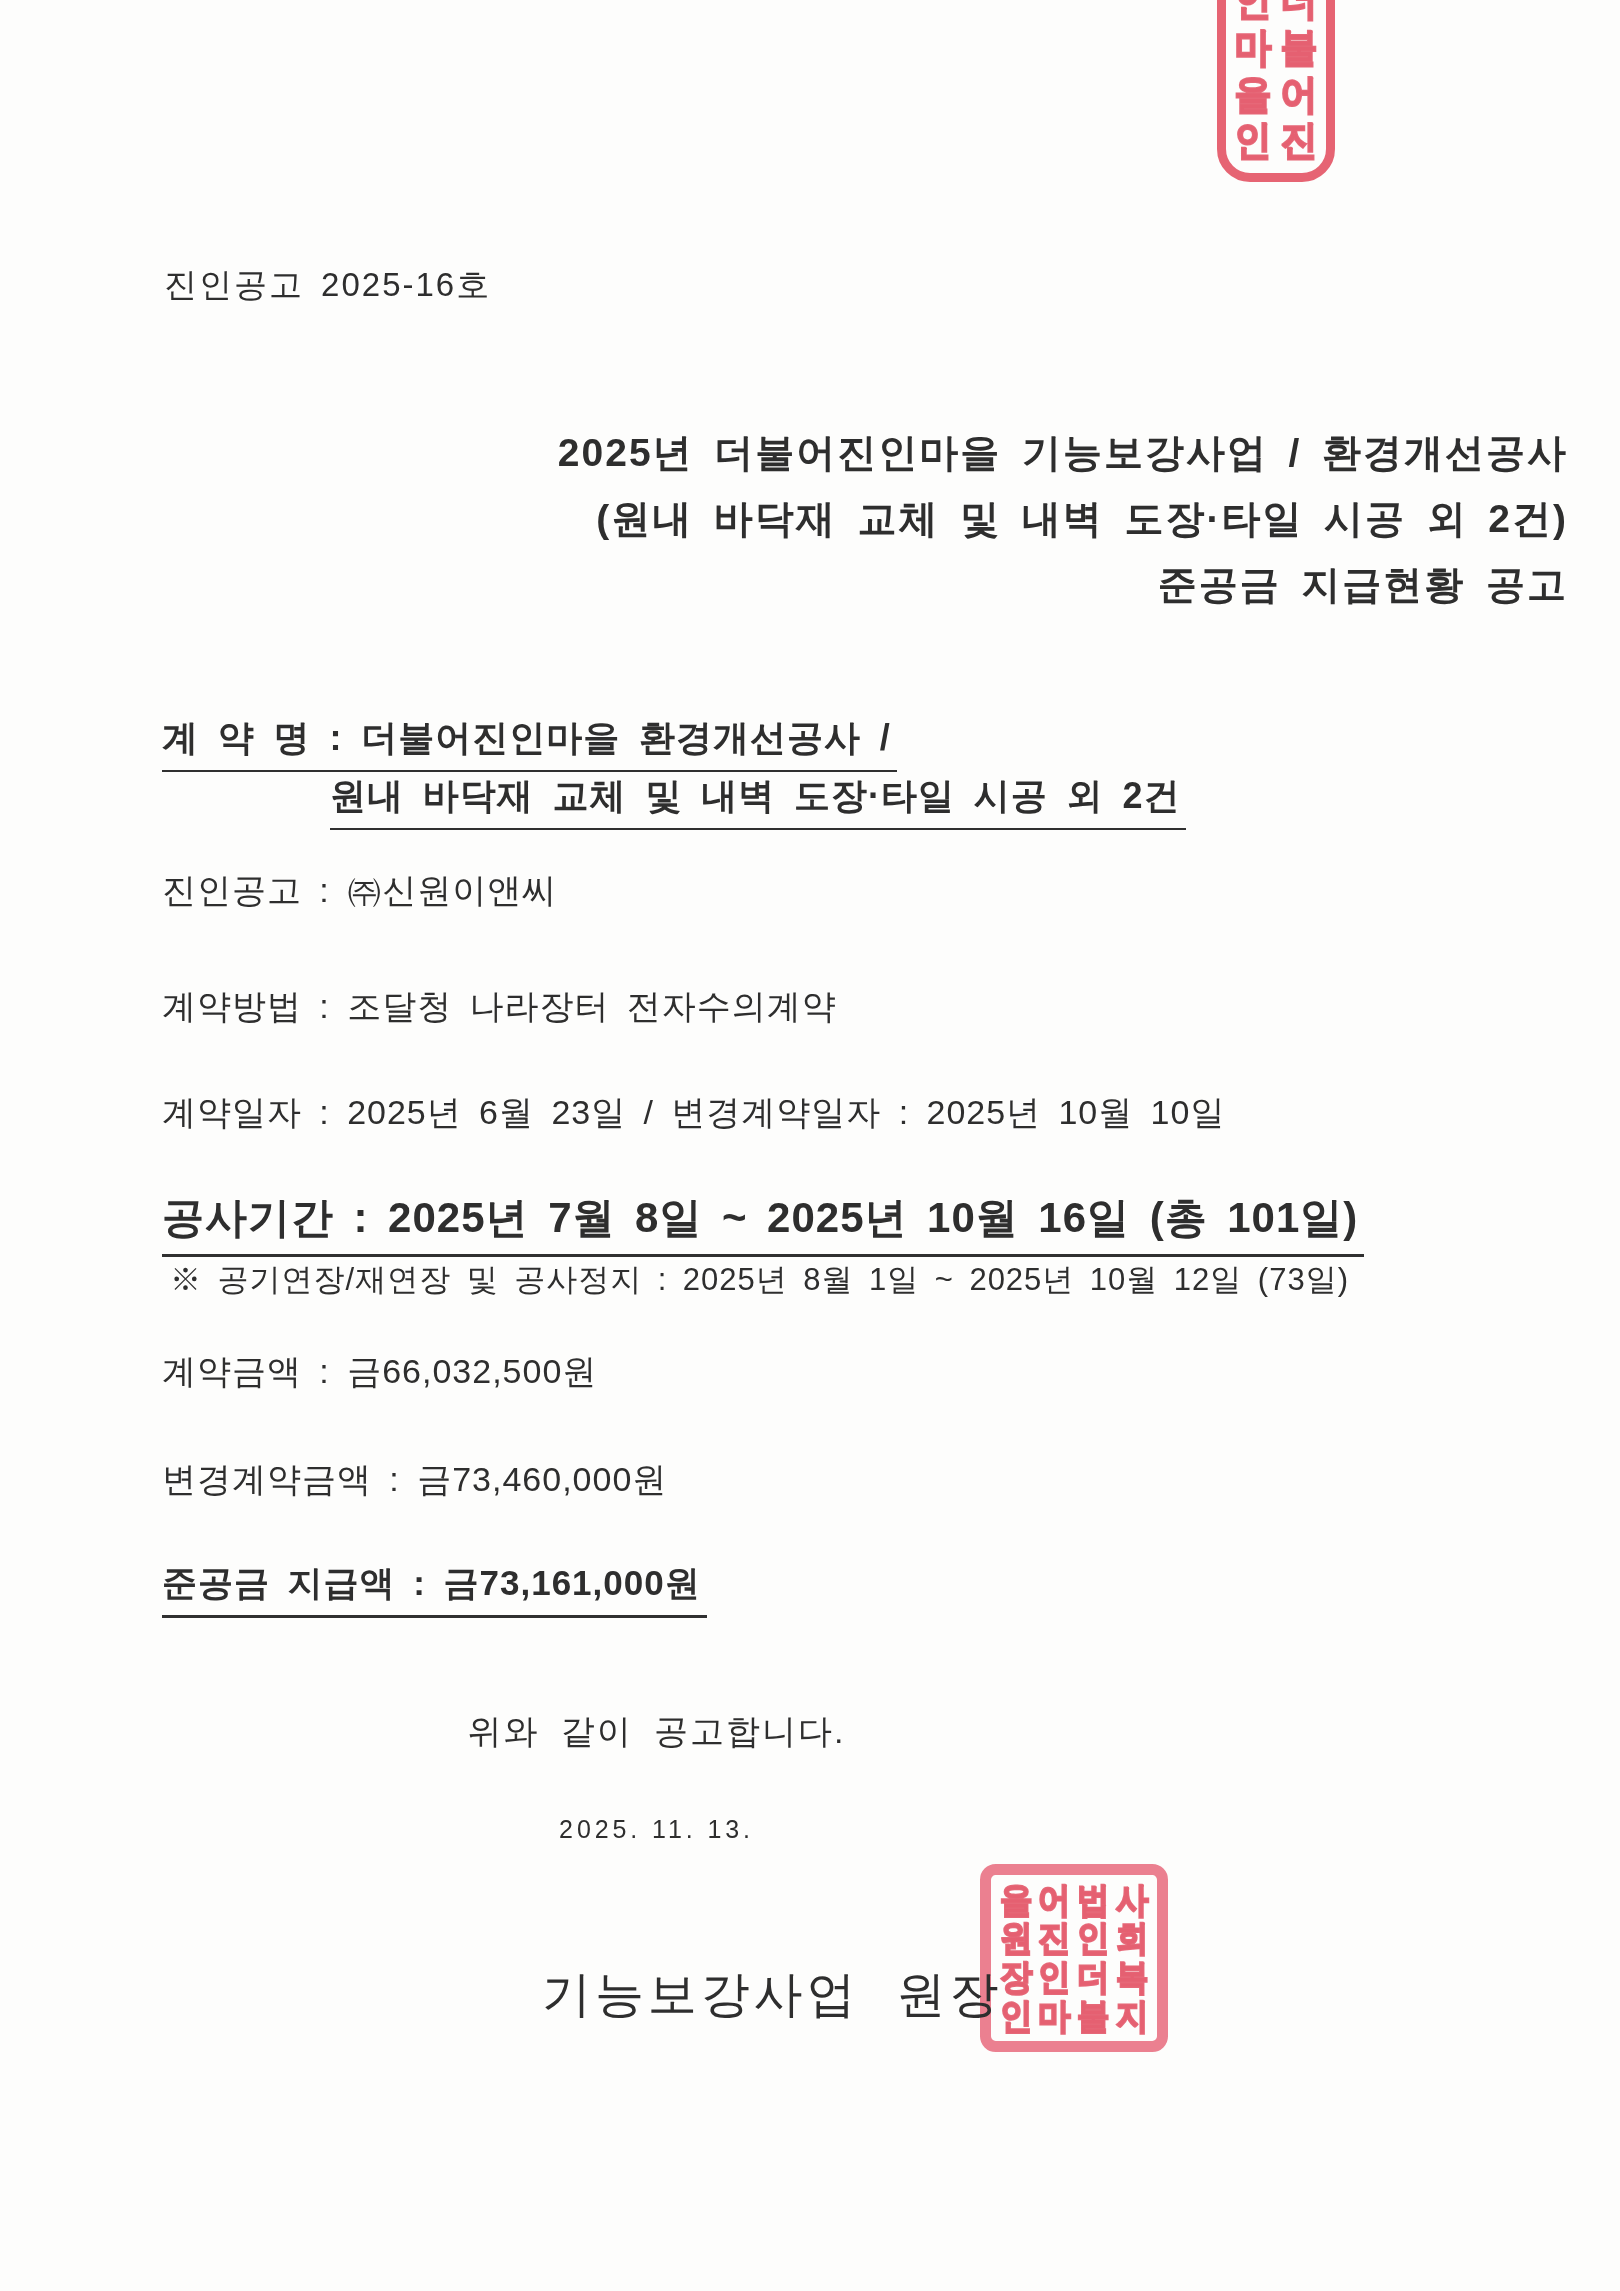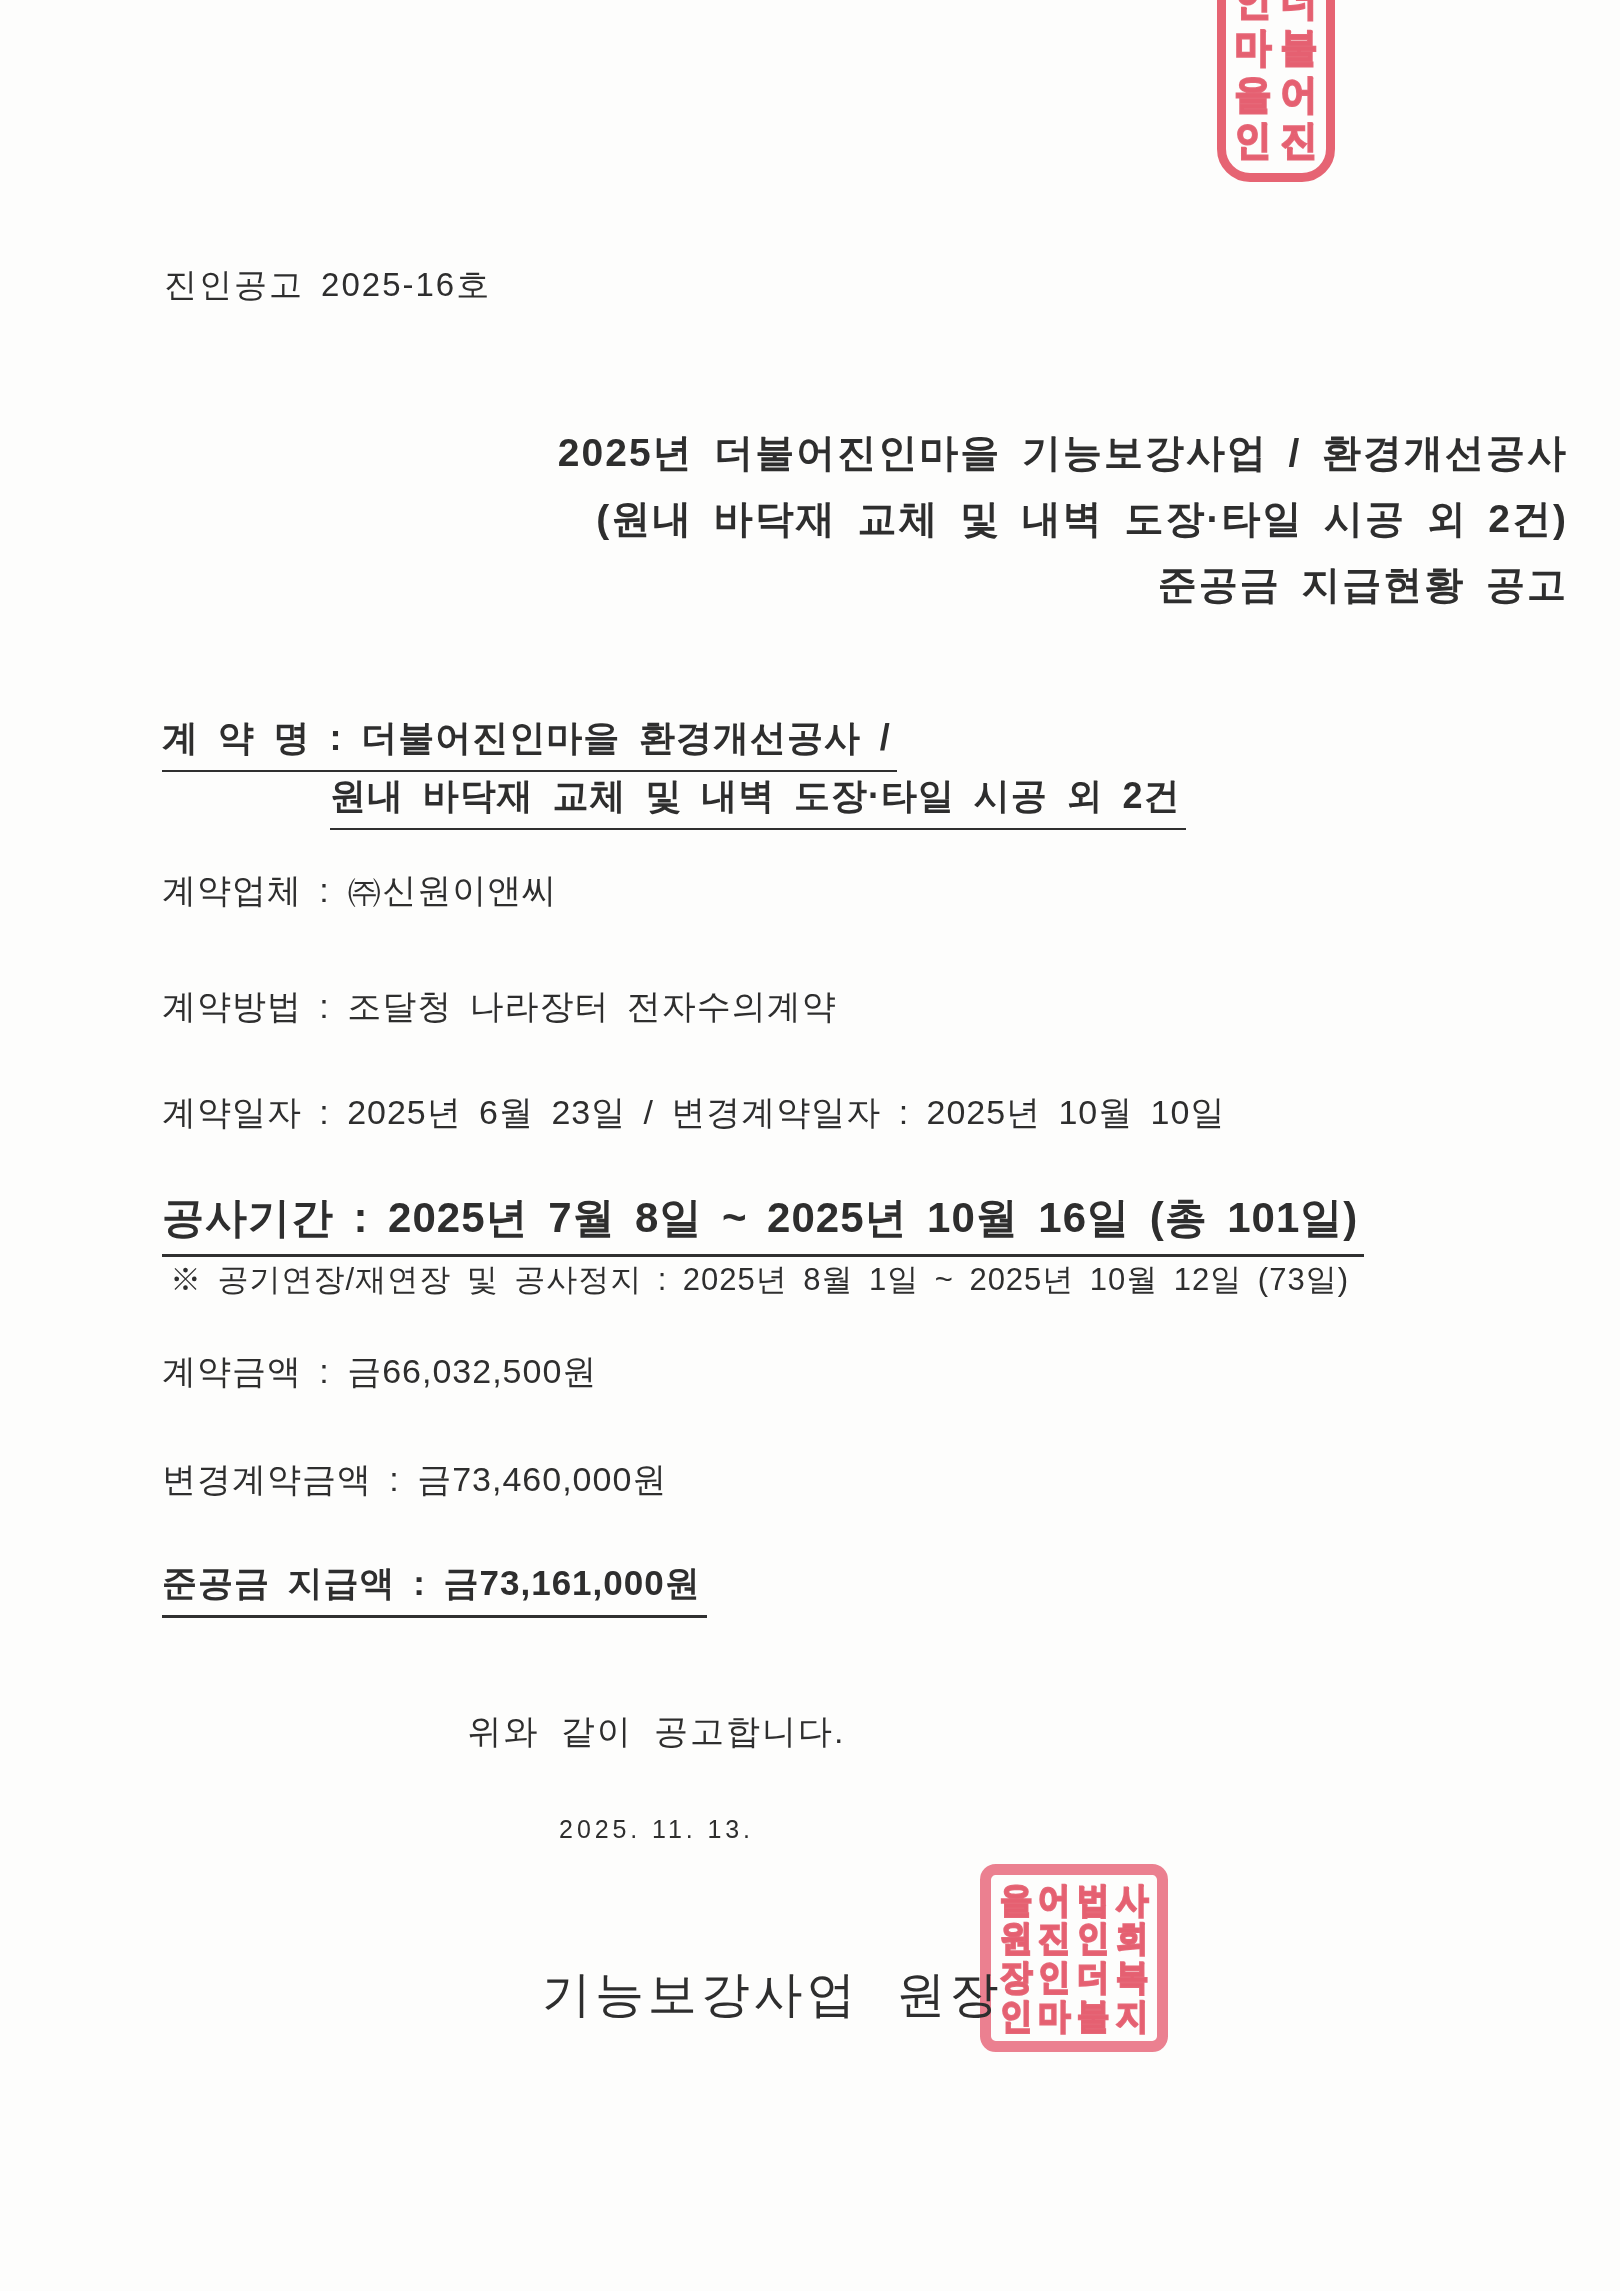--- a/index.html
+++ b/index.html
@@ -83,21 +83,21 @@
     <div class="title-line">준공금 지급현황 공고</div>
   </div>
 
   <div class="txt contract-line1">
     <span class="u3">계 약 명 : 더불어진인마을 환경개선공사 /</span>
   </div>
   <div class="txt contract-line2">
     <span class="u3">원내 바닥재 교체 및 내벽 도장·타일 시공 외 2건</span>
   </div>
 
-  <div class="txt line-contractor">계약업체 : ㈜신원이앤씨</div>
+  <div class="txt line-contractor">진인공고 : ㈜신원이앤씨</div>
   <div class="txt line-method">계약방법 : 조달청 나라장터 전자수의계약</div>
   <div class="txt line-date">계약일자 : 2025년 6월 23일 / 변경계약일자 : 2025년 10월 10일</div>
 
   <div class="txt line-period">
     <span class="u4">공사기간 : 2025년 7월 8일 ~ 2025년 10월 16일 (총 101일)</span>
   </div>
   <div class="txt line-note">※ 공기연장/재연장 및 공사정지 : 2025년 8월 1일 ~ 2025년 10월 12일 (73일)</div>
 
   <div class="txt line-amount">계약금액 : 금66,032,500원</div>
   <div class="txt line-amount-changed">변경계약금액 : 금73,460,000원</div>

